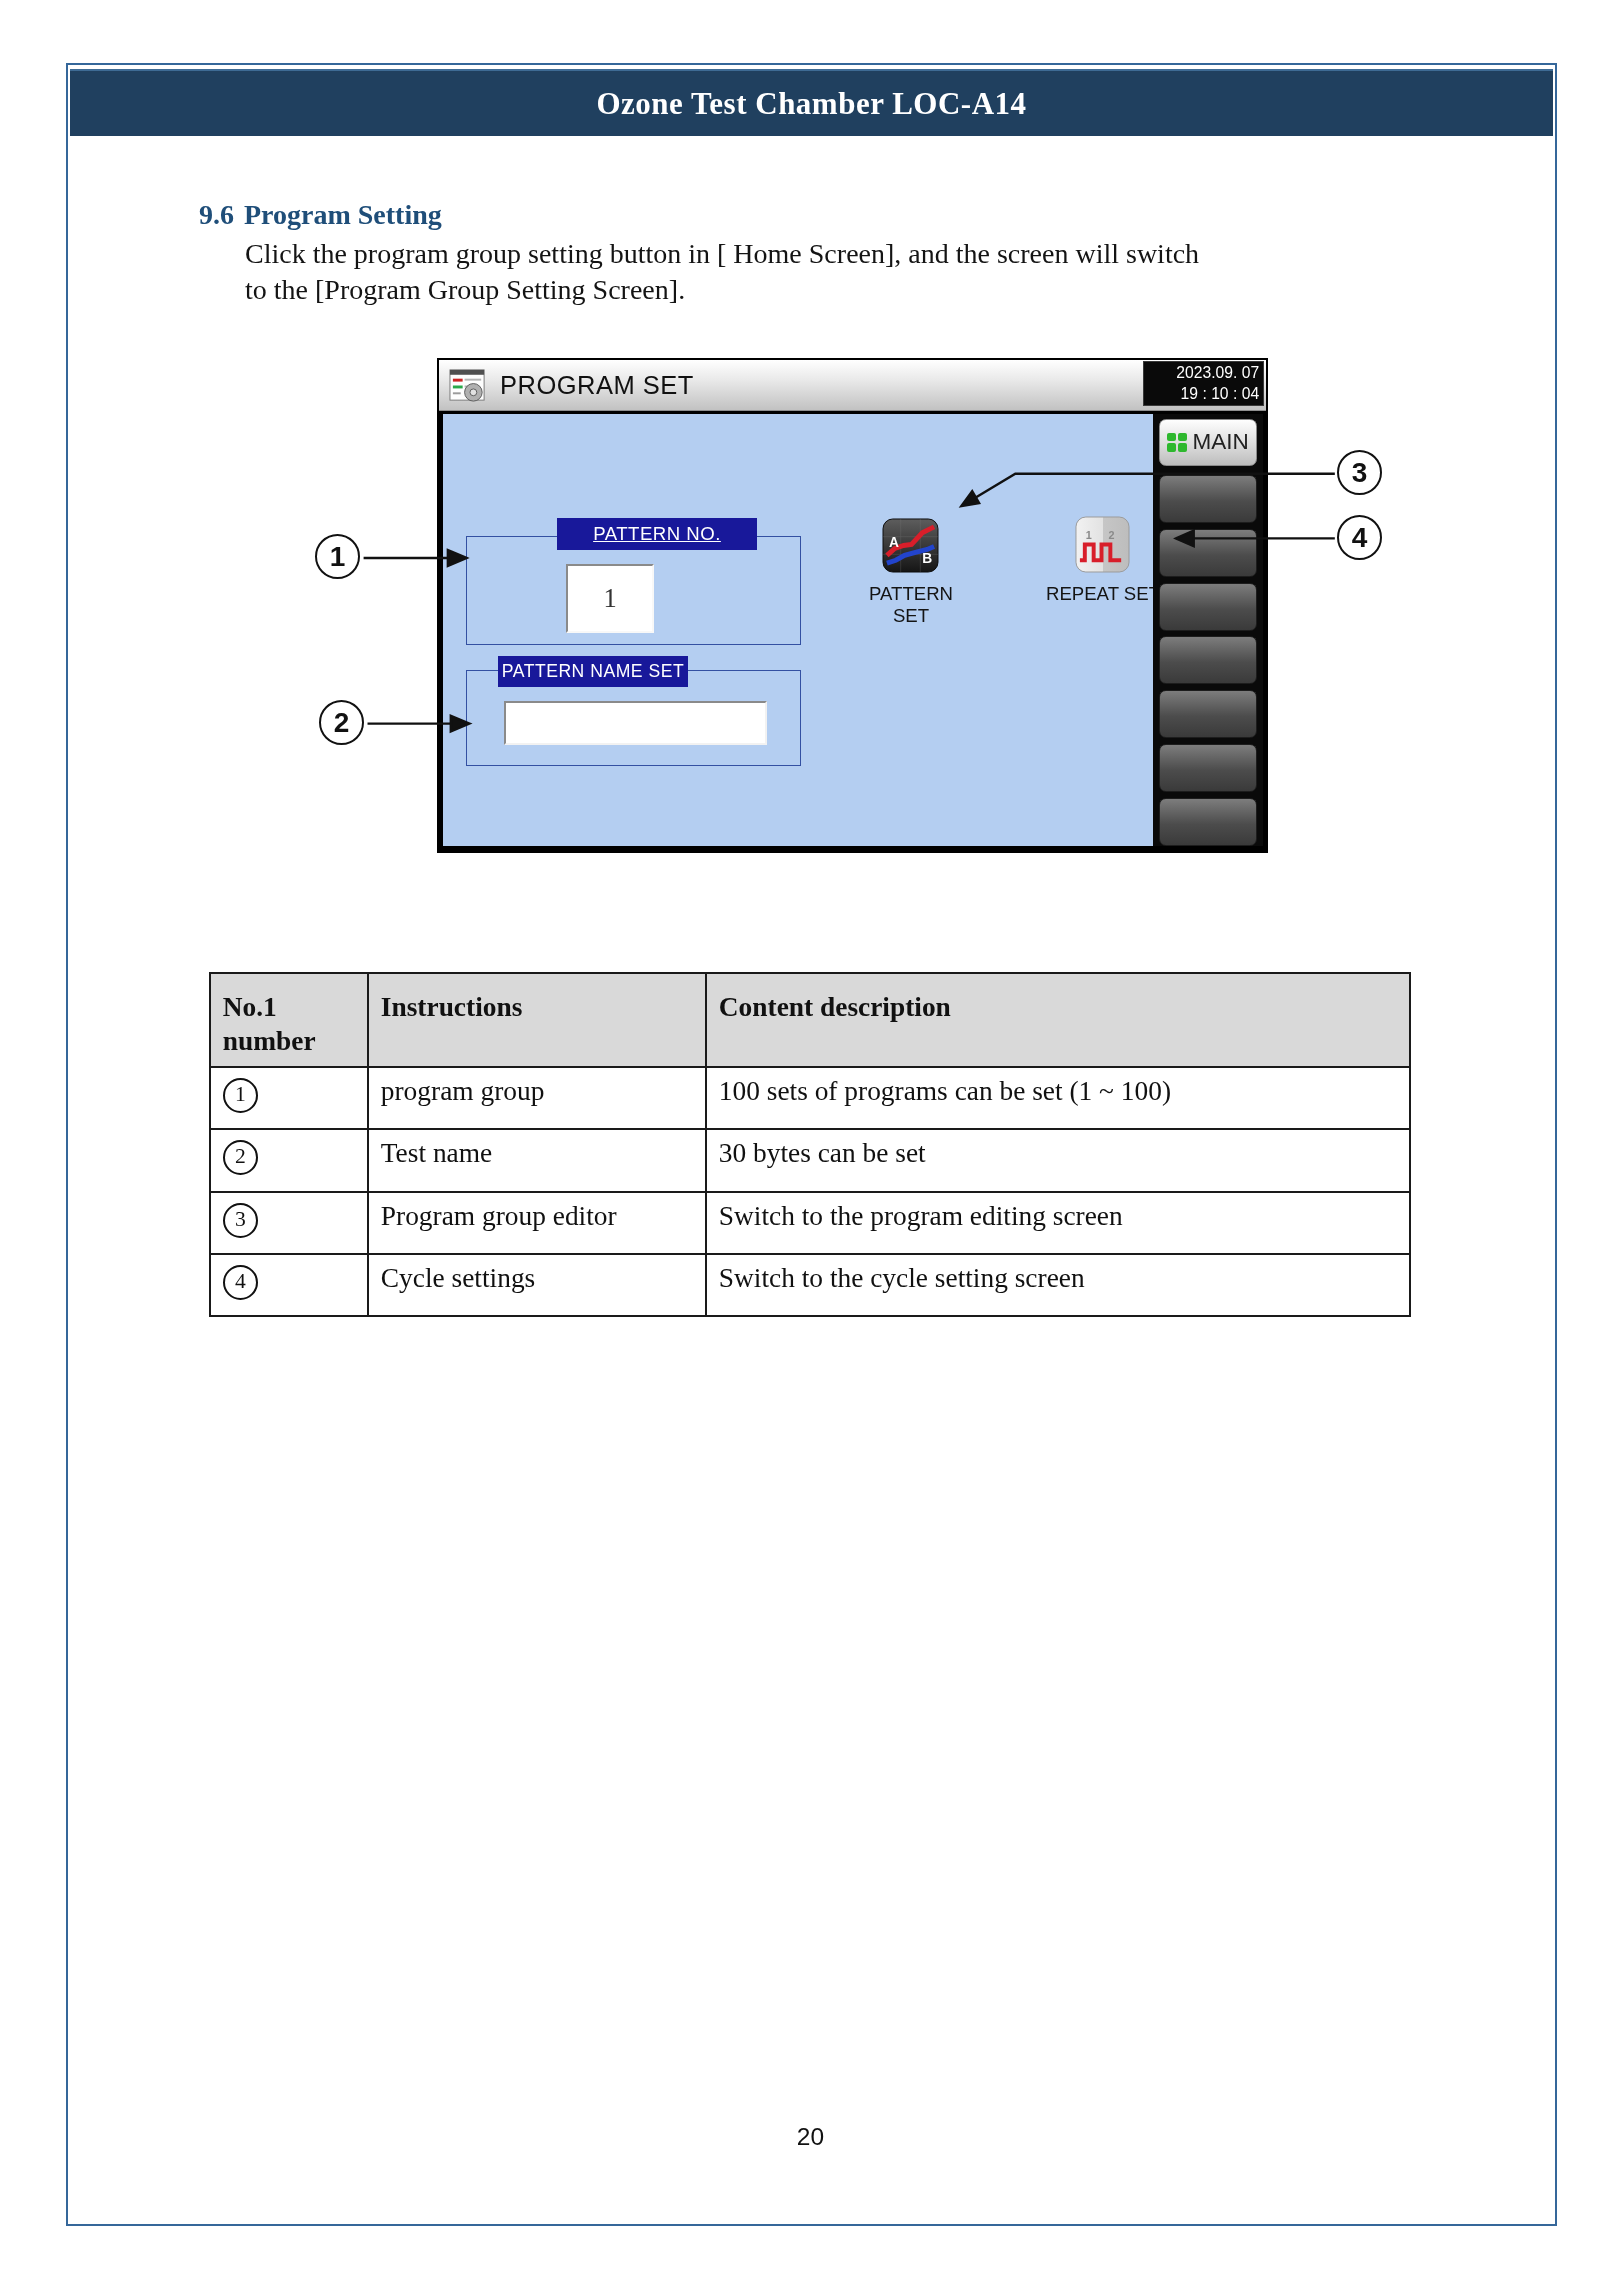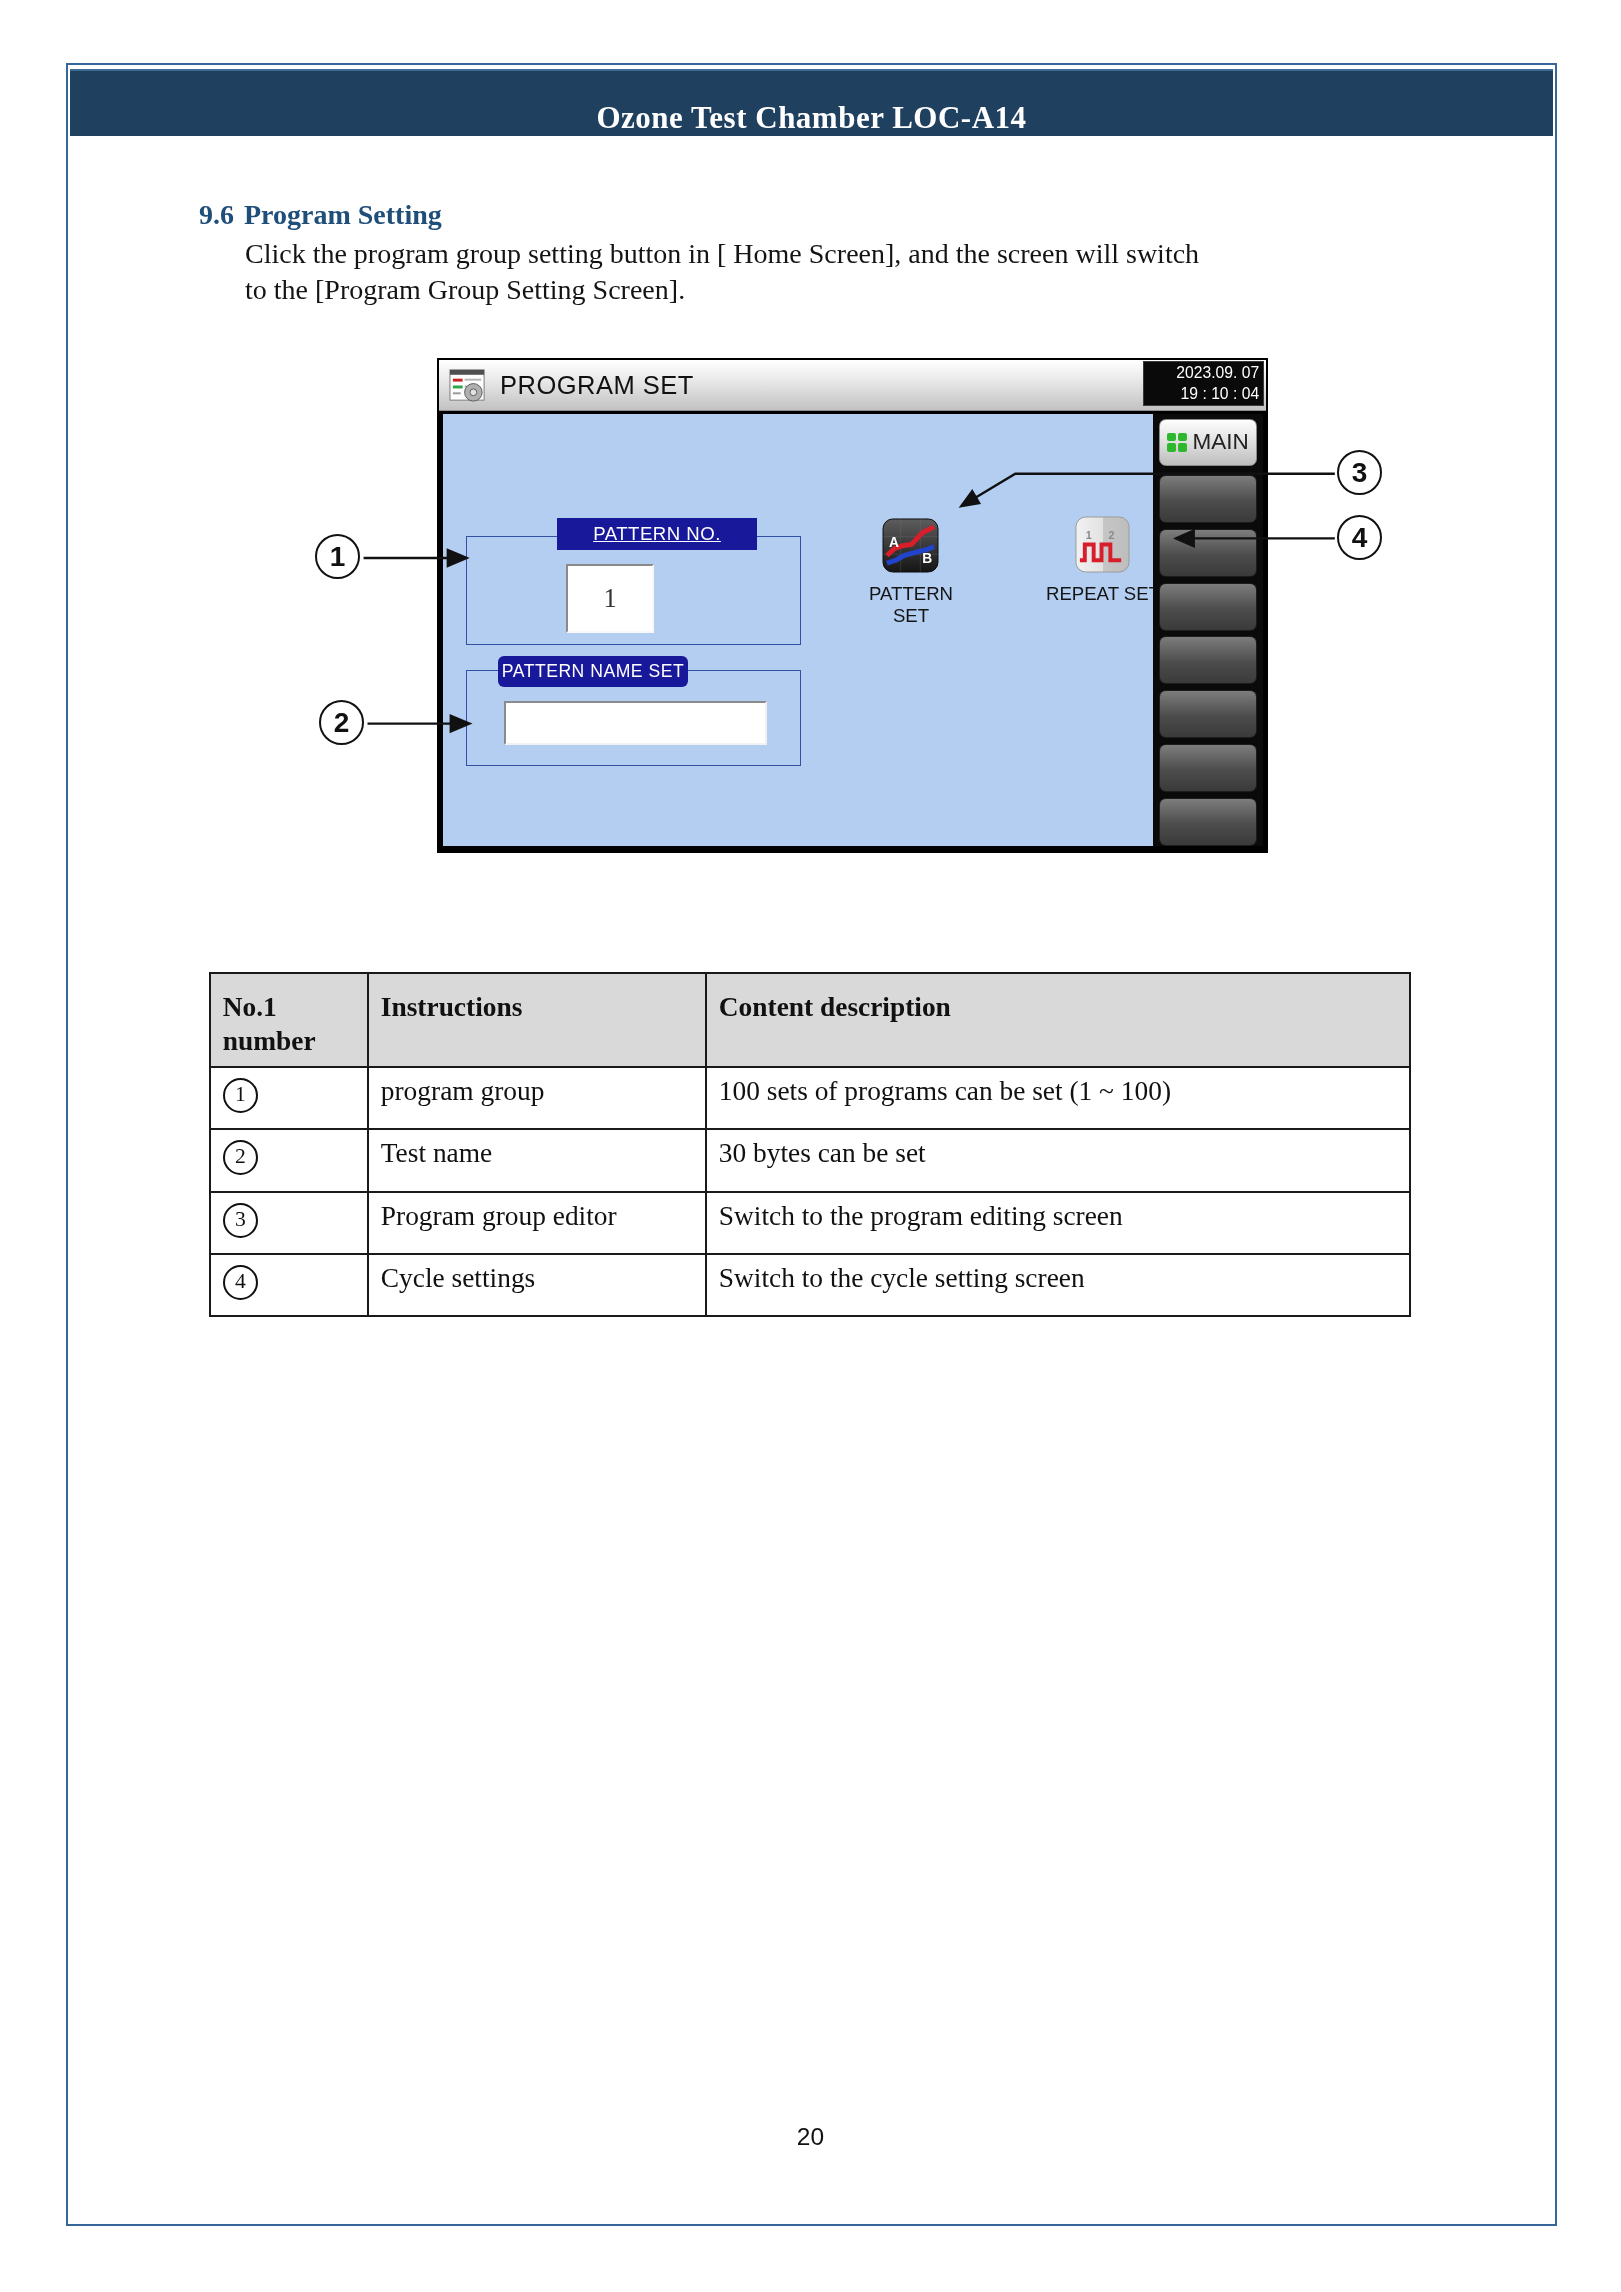--- a/index.html
+++ b/index.html
@@ -2,21 +2,21 @@
 <html><head>
 <meta charset="utf-8">
 <style>
   html,body{margin:0;padding:0;background:#fff;}
   .page{position:relative;width:1621px;height:2293px;background:#fff;
         font-family:"Liberation Serif",serif;color:#1a1a1a;overflow:hidden;}
   .frame{position:absolute;left:66px;top:63px;width:1491px;height:2163px;
          border:2px solid #35679a;box-sizing:border-box;}
   .header-bar{position:absolute;left:70px;top:69px;width:1483px;height:67px;
          background:#20405f;border-top:2px solid #3e6b94;box-sizing:border-box;
-         display:flex;align-items:flex-end;justify-content:center;}
+         display:flex;align-items:center;justify-content:center;}
   .header-bar span{color:#fff;font-weight:bold;font-size:31px;letter-spacing:0.5px;}
   .section-heading{position:absolute;left:199px;top:199px;font-weight:bold;
          font-size:28px;color:#1f4e79;display:flex;gap:10px;}
   .body-text{position:absolute;left:245px;font-size:28px;color:#141414;}
   .bt1{top:238px;} .bt2{top:274px;}
 
   
   .shot{position:absolute;left:437px;top:358px;width:831px;height:495px;background:#000;}
   .titlebar{position:absolute;left:2px;top:2px;width:827px;height:50px;
         background:linear-gradient(180deg,#ffffff 0%,#e9e9e9 40%,#c2c2c2 100%);
@@ -108,21 +108,21 @@
       </div>
     </div>
 
     <div class="content"></div>
 
     <div class="group-outline" style="left:29px;top:178px;width:335px;height:109px;"></div>
     <div class="navy-label" style="left:120px;top:160px;width:200px;height:32px;text-decoration:underline;">PATTERN NO.</div>
     <div class="num-input">1</div>
 
     <div class="group-outline" style="left:29px;top:312px;width:335px;height:96px;"></div>
-    <div class="navy-label" style="left:61px;top:298px;width:190px;height:31px;font-size:17.6px;border-radius:6px;">PATTERN NAME SET</div>
+    <div class="navy-label" style="left:61px;top:298px;width:190px;height:31px;font-size:17.6px;">PATTERN NAME SET</div>
     <div class="name-input"></div>
 
     <svg style="position:absolute;left:445px;top:160px;" width="57" height="55" viewBox="0 0 58 56">
       <defs>
         <linearGradient id="gdark" x1="0" y1="0" x2="0" y2="1">
           <stop offset="0" stop-color="#5d5d5d"></stop>
             <stop offset="1" stop-color="#151515"></stop>
         </linearGradient>
       </defs>
       <rect x="1" y="1" width="56" height="54" rx="10" fill="url(#gdark)" stroke="#0c0c0c"></rect>

